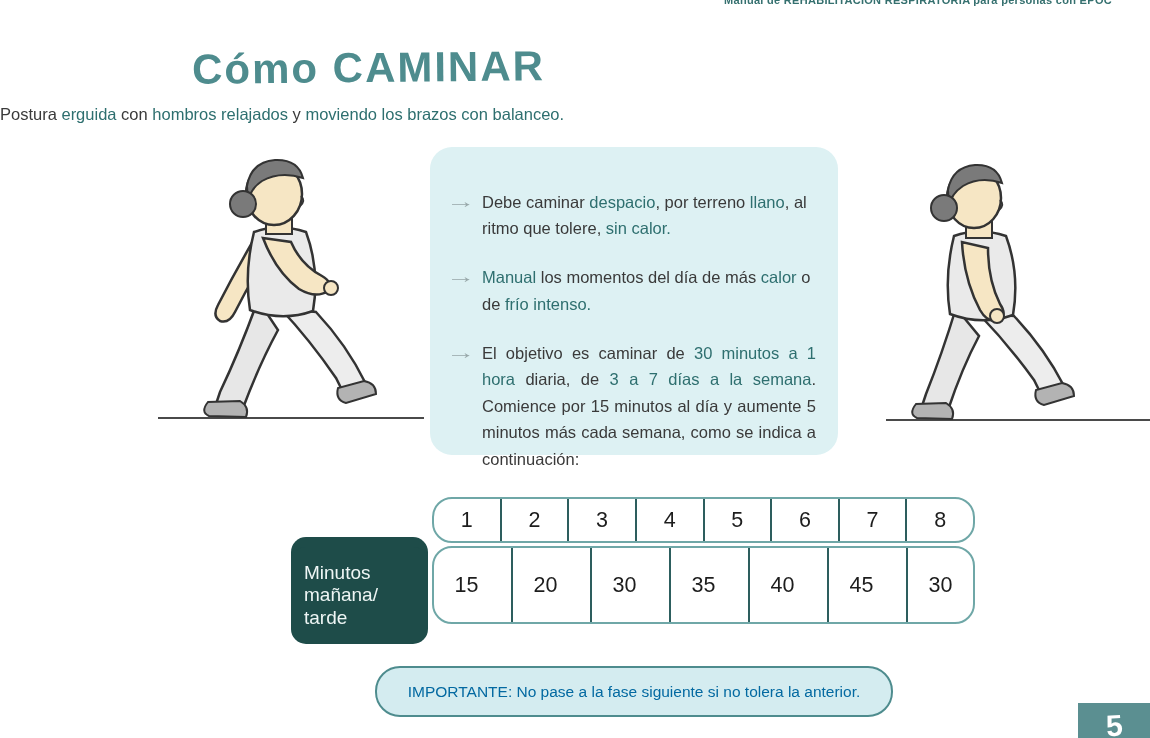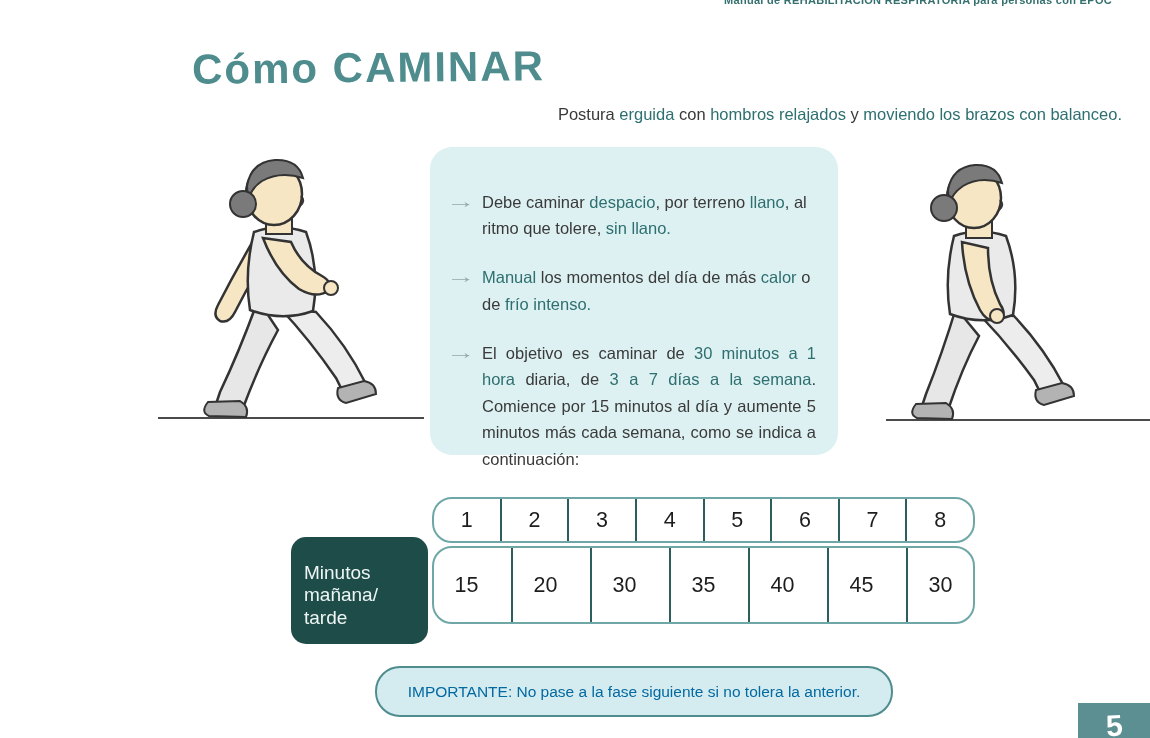--- a/index.html
+++ b/index.html
@@ -10,21 +10,21 @@
   
   .header-note{
     position:absolute;top:-6px;right:38px;font-size:11px;font-weight:bold;
     color:#35706f;letter-spacing:.3px;white-space:nowrap;
   }
   .title{
     position:absolute;left:192px;top:16px;font-size:42px;font-weight:bold;
     color:#4e8c8e;letter-spacing:2px;transform:rotate(-.6deg);
   }
   .subtitle{
-    position:absolute;left:0;top:88px;width:1150px;text-align:right;
+    position:absolute;left:0;top:88px;width:1150px;text-align:left;
     font-size:16.5px;padding-right:28px;box-sizing:border-box;
   }
   .seg-dark{color:#3a3a3a;}
   .seg-teal{color:#2e6f6f;}
   
   .info-box{
     position:absolute;left:430px;top:147px;width:408px;height:308px;box-sizing:border-box;
     background:#ddf1f3;border-radius:22px;padding:25px 22px 20px 16px;
   }
   .bullet{position:relative;padding-left:36px;margin-bottom:23px;
@@ -96,21 +96,21 @@
     <circle cx="181" cy="148" r="7" fill="#f6e6c4" stroke="#333" stroke-width="2"></circle>
     <path d="M 116 76 L 116 94 L 142 94 L 142 76 Z" fill="#f6e6c4" stroke="#333" stroke-width="2"></path>
     <ellipse cx="124" cy="54" rx="28" ry="31" fill="#f6e6c4" stroke="#333" stroke-width="2.5"></ellipse>
     <path d="M 151 56 Q 156 61 150 66" fill="none" stroke="#333" stroke-width="2"></path>
     <path d="M 97 46 Q 101 22 125 20 Q 148 19 153 38 Q 130 31 112 41 Q 100 49 98 62 Z" fill="#7a7a7a" stroke="#333" stroke-width="2"></path>
     <circle cx="93" cy="64" r="13" fill="#7a7a7a" stroke="#333" stroke-width="2"></circle>
   </svg>
 
   <div class="info-box">
     <p class="bullet">
-      <span class="arrow">→</span><span><span class="seg-dark">Debe caminar </span><span class="seg-teal">despacio</span><span class="seg-dark">, por terreno </span><span class="seg-teal">llano</span><span class="seg-dark">, al ritmo que tolere, </span><span class="seg-teal">sin llano.</span></span>
+      <span class="arrow">→</span><span><span class="seg-dark">Debe caminar </span><span class="seg-teal">despacio</span><span class="seg-dark">, por terreno </span><span class="seg-teal">llano</span><span class="seg-dark">, al ritmo que tolere, </span><span class="seg-teal">sin calor.</span></span>
     </p>
     <p class="bullet">
       <span class="arrow">→</span><span><span class="seg-teal">Manual</span><span class="seg-dark"> los momentos del día de más </span><span class="seg-teal">calor</span><span class="seg-dark"> o de </span><span class="seg-teal">frío intenso.</span></span>
     </p>
     <p class="bullet justified">
       <span class="arrow">→</span><span><span class="seg-dark">El objetivo es caminar de </span><span class="seg-teal">30 minutos a 1 hora</span><span class="seg-dark"> diaria, de </span><span class="seg-teal">3 a 7 días a la semana</span><span class="seg-dark">. Comience por 15 minutos al día y aumente 5 minutos más cada semana, como se indica a continuación:</span></span>
     </p>
   </div>
 
   <svg class="fig-right" viewBox="0 0 270 272">

